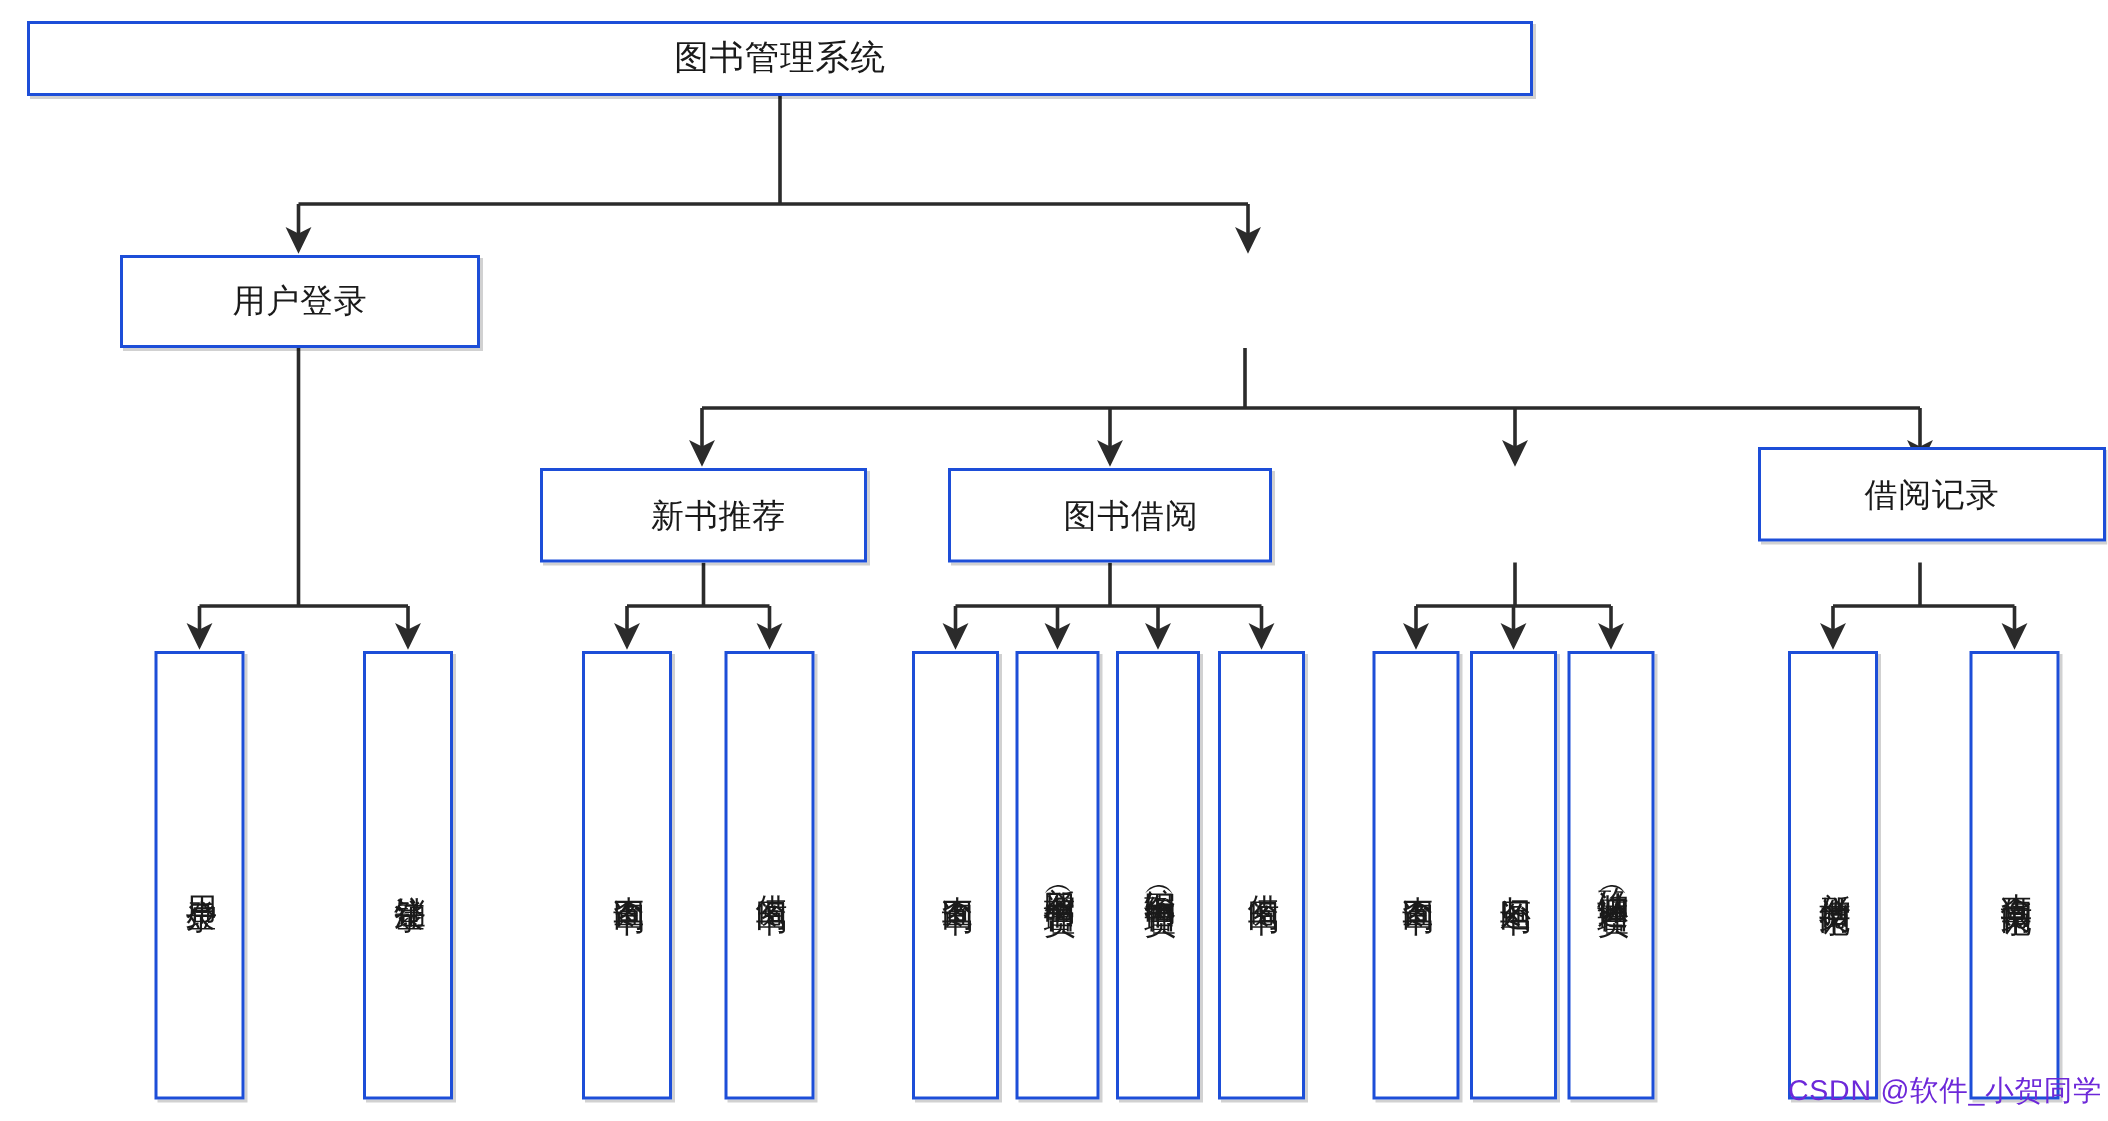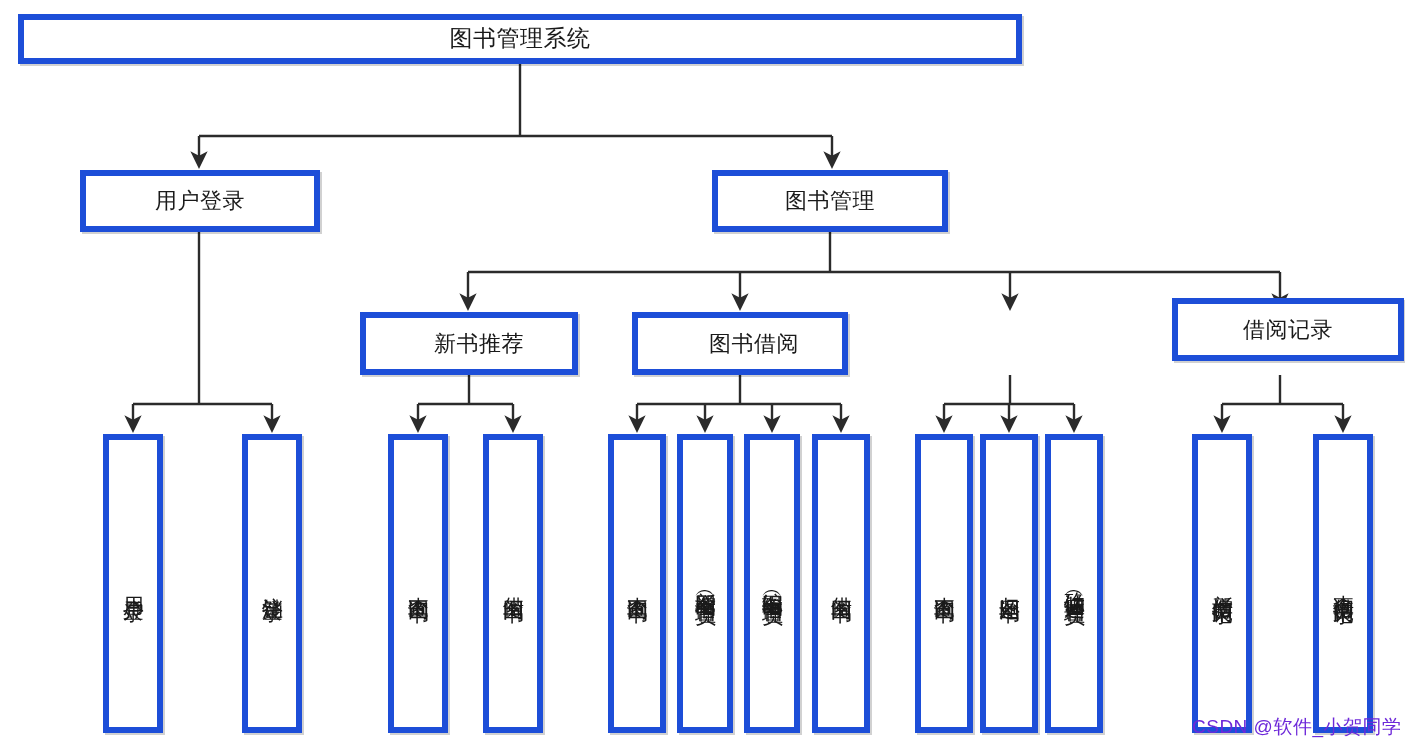--- a/index.html
+++ b/index.html
@@ -21,21 +21,21 @@
     left: 0;
     top: 0;
     width: 1405px;
     height: 747px;
     pointer-events: none;
   }
   .node {
     position: absolute;
     box-sizing: border-box;
     background: #ffffff;
-    border: 6px solid #1d4ed8;
+    border: 2px solid #1d4ed8;
     display: flex;
     align-items: center;
     justify-content: center;
     box-shadow: 2px 2px 0 rgba(0,0,0,0.18);
   }
   .node .label {
     color: #1a1a1a;
     line-height: 1.18;
     text-align: center;
     letter-spacing: 0.5px;
@@ -116,23 +116,20 @@
     </g>
   </svg>
 
   <div class="node horiz root" style="left:18px;top:14px;width:1004px;height:50px;">
     <span class="label">图书管理系统</span>
   </div>
 
   <div class="node horiz" style="left:80px;top:170px;width:240px;height:62px;">
     <span class="label">用户登录</span>
   </div>
-  <div class="node horiz" style="left:712px;top:170px;width:236px;height:62px;">
-    <span class="label">图书管理</span>
-  </div>
 
   <div class="node horiz" style="left:360px;top:312px;width:218px;height:63px;padding-left:20px;">
     <span class="label">新书推荐</span>
   </div>
   <div class="node horiz" style="left:632px;top:312px;width:216px;height:63px;padding-left:28px;">
     <span class="label">图书借阅</span>
   </div>
   <div class="node horiz" style="left:1172px;top:298px;width:232px;height:63px;">
     <span class="label">借阅记录</span>
   </div>

